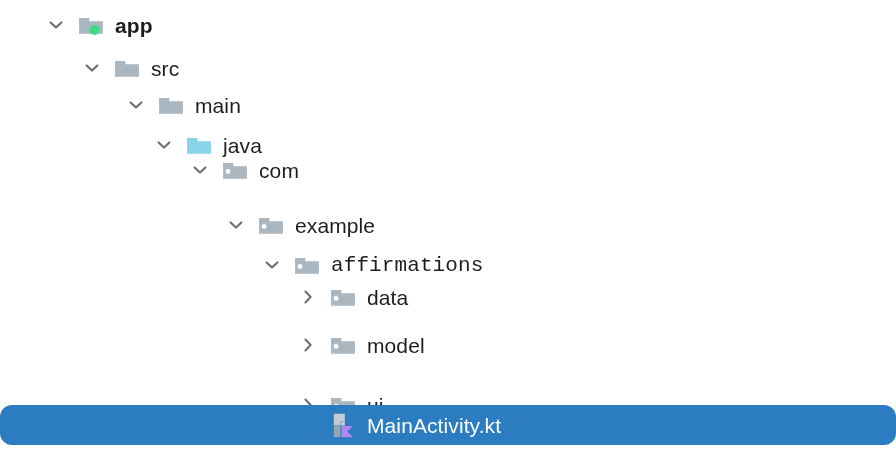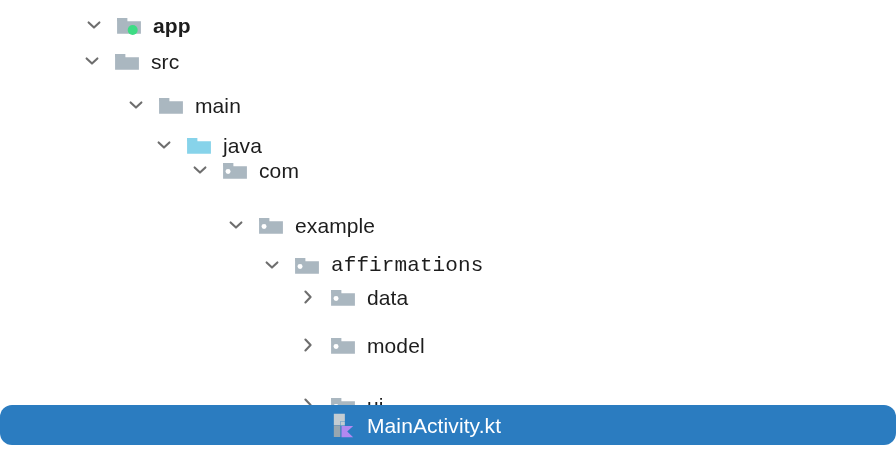--- a/index.html
+++ b/index.html
@@ -60,37 +60,37 @@
     letter-spacing: 0.1px;
     white-space: nowrap;
   }
   .label.bold { font-weight: bold; }
   .label.onblue { color: #ffffff; }
 </style>
 </head>
 <body>
 
 <div id="tree">
-    <div class="row" style="top: 5px; padding-left: 38px;">
+    <div class="row" style="top: 5px;">
       <div style="flex: 0 0 44px;"></div>
       <span class="twisty">
         <svg width="20" height="20" viewBox="0 0 20 20">
           <path d="M4.6 7.4 L10 12.6 L15.4 7.4" fill="none" stroke="#6e6e6e" stroke-width="2.1" stroke-linecap="round" stroke-linejoin="round"></path>
         </svg>
       </span>
       <span class="icon">
         <svg width="26" height="26" viewBox="0 0 24 24">
           <path d="M1 5.5 L1 20 L23 20 L23 8.5 L10.5 8.5 L10.5 5.5 Z" fill="#aab7c0"></path>
           <path d="M1 5.5 L8.6 5.5 L10.5 8.5 L1 8.5 Z" fill="#aab7c0"></path>
           <circle cx="15.4" cy="16.6" r="4.6" fill="#3ddc84"></circle>
         </svg>
       </span>
       <span class="label bold">app</span>
     </div>
-    <div class="row" style="top: 41px;">
+    <div class="row" style="top: 48px;">
       <div style="flex: 0 0 80px;"></div>
       <span class="twisty">
         <svg width="20" height="20" viewBox="0 0 20 20">
           <path d="M4.6 7.4 L10 12.6 L15.4 7.4" fill="none" stroke="#6e6e6e" stroke-width="2.1" stroke-linecap="round" stroke-linejoin="round"></path>
         </svg>
       </span>
       <span class="icon">
         <svg width="26" height="26" viewBox="0 0 24 24">
           <path d="M1 5.5 L1 20 L23 20 L23 8.5 L10.5 8.5 L10.5 5.5 Z" fill="#aab7c0"></path>
           <path d="M1 5.5 L8.6 5.5 L10.5 8.5 L1 8.5 Z" fill="#aab7c0"></path>

